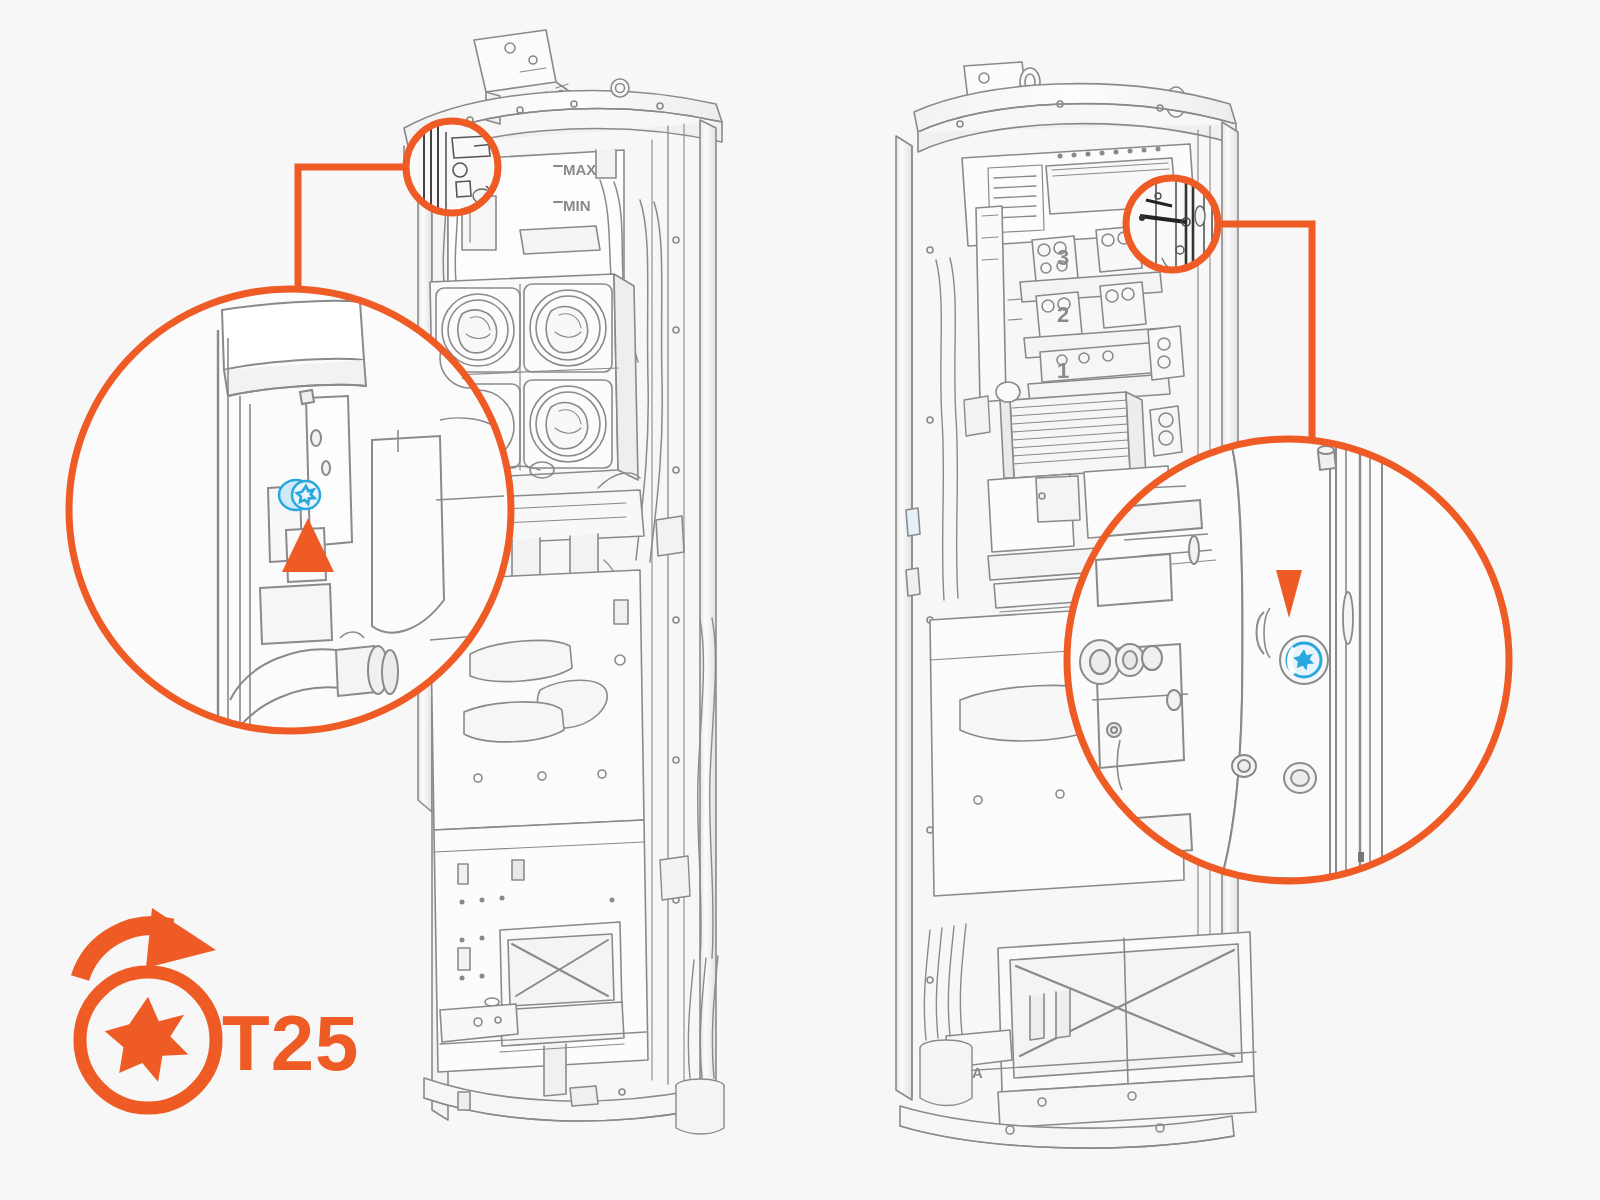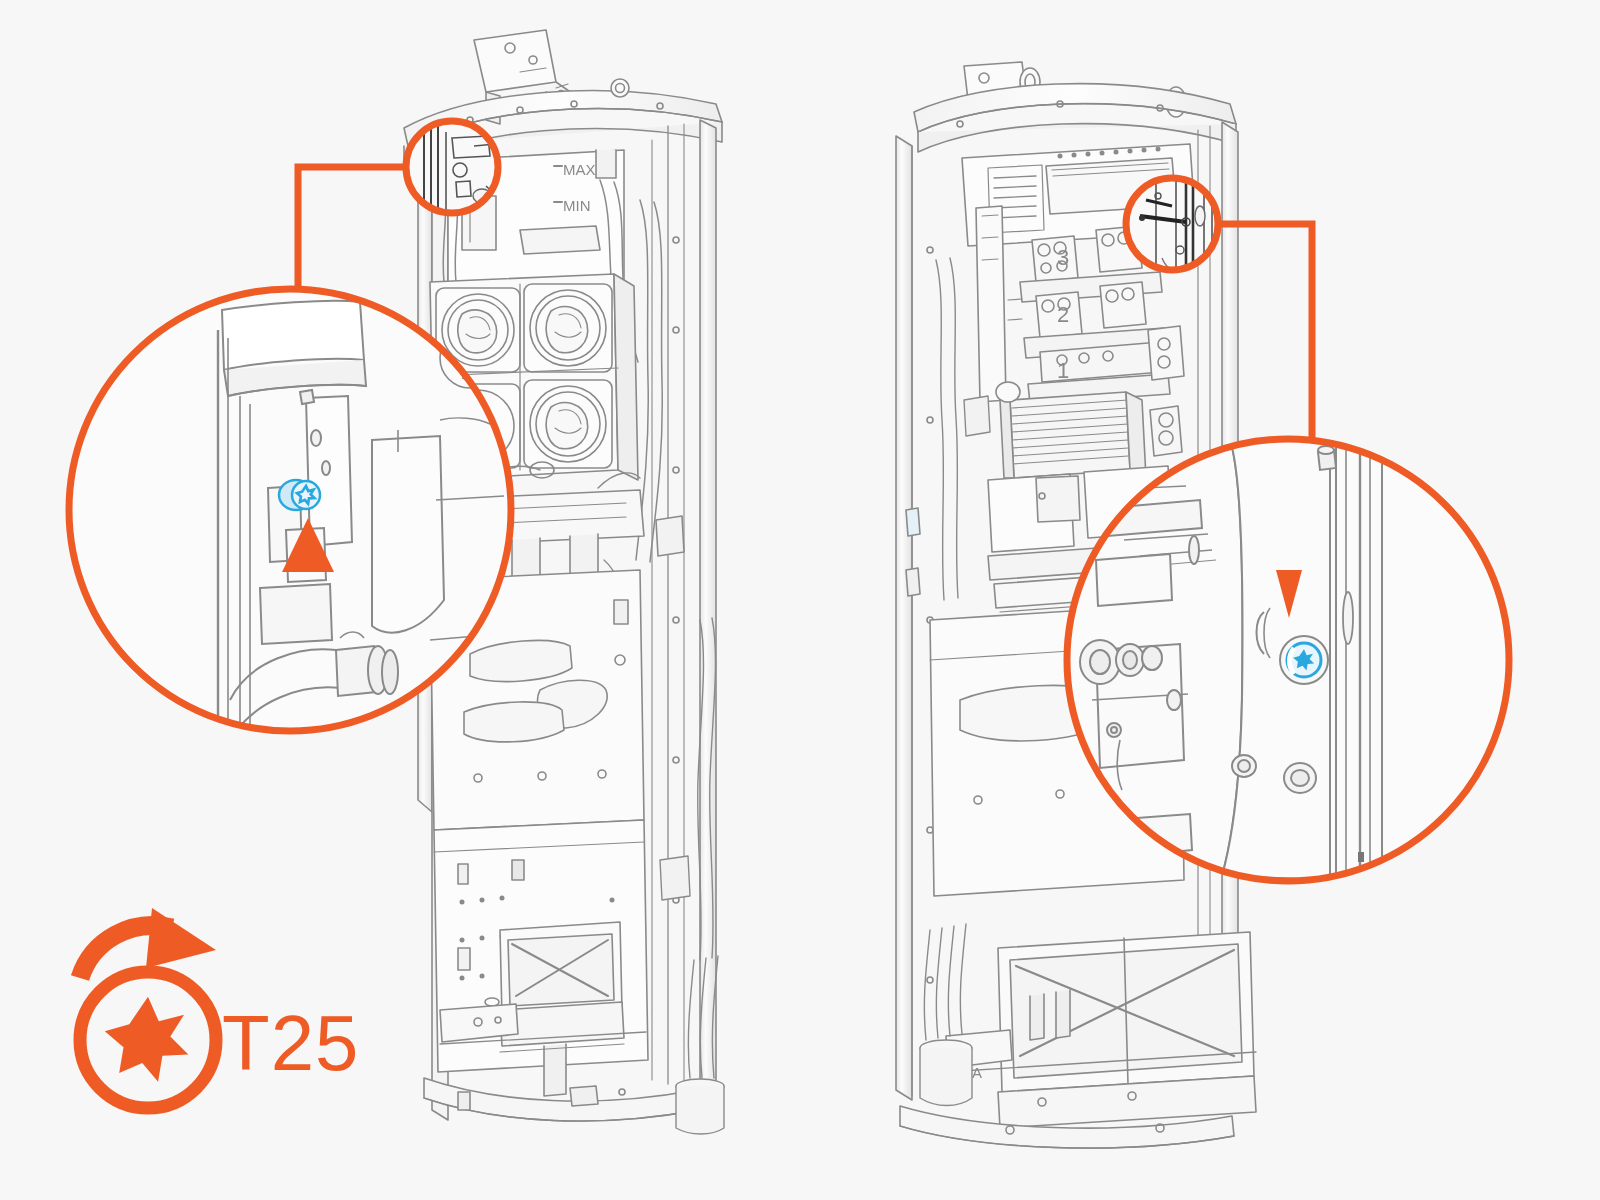--- a/index.html
+++ b/index.html
@@ -11,20 +11,21 @@
     width: 1600px;
     height: 1200px;
     overflow: hidden;
     font-family: "Liberation Sans", sans-serif;
   }
   #stage {
     position: relative;
     width: 1600px;
     height: 1200px;
     background: #f7f7f7;
+    font-weight: bold;
   }
   #stage > svg {
     position: absolute;
     top: 0;
     left: 0;
     width: 1600px;
     height: 1200px;
   }
   .lbl {
     font-family: "Liberation Sans", sans-serif;

